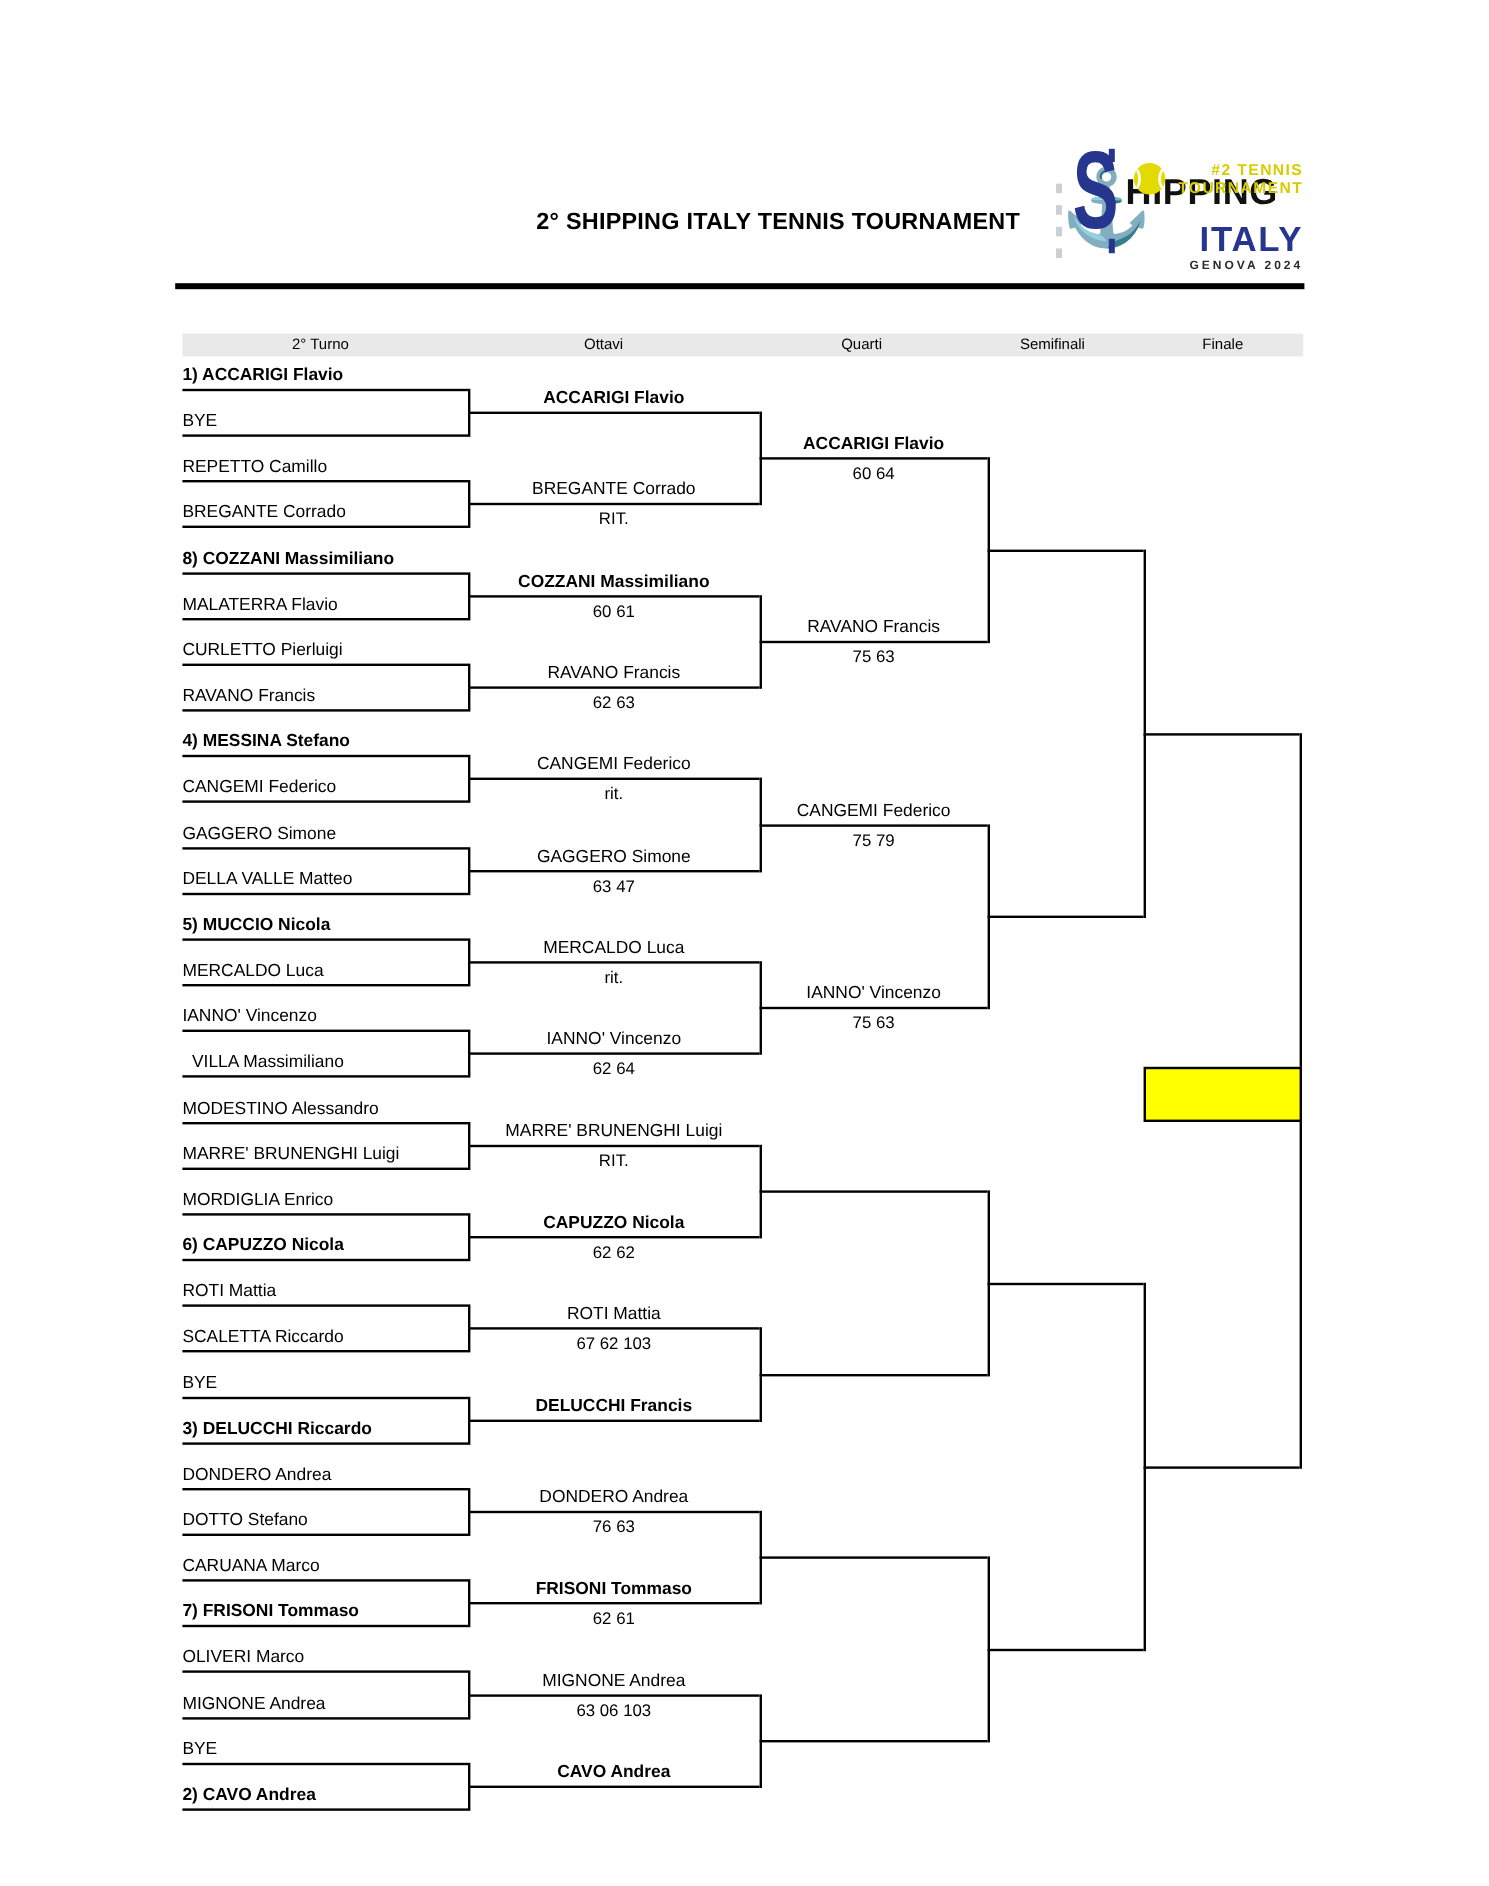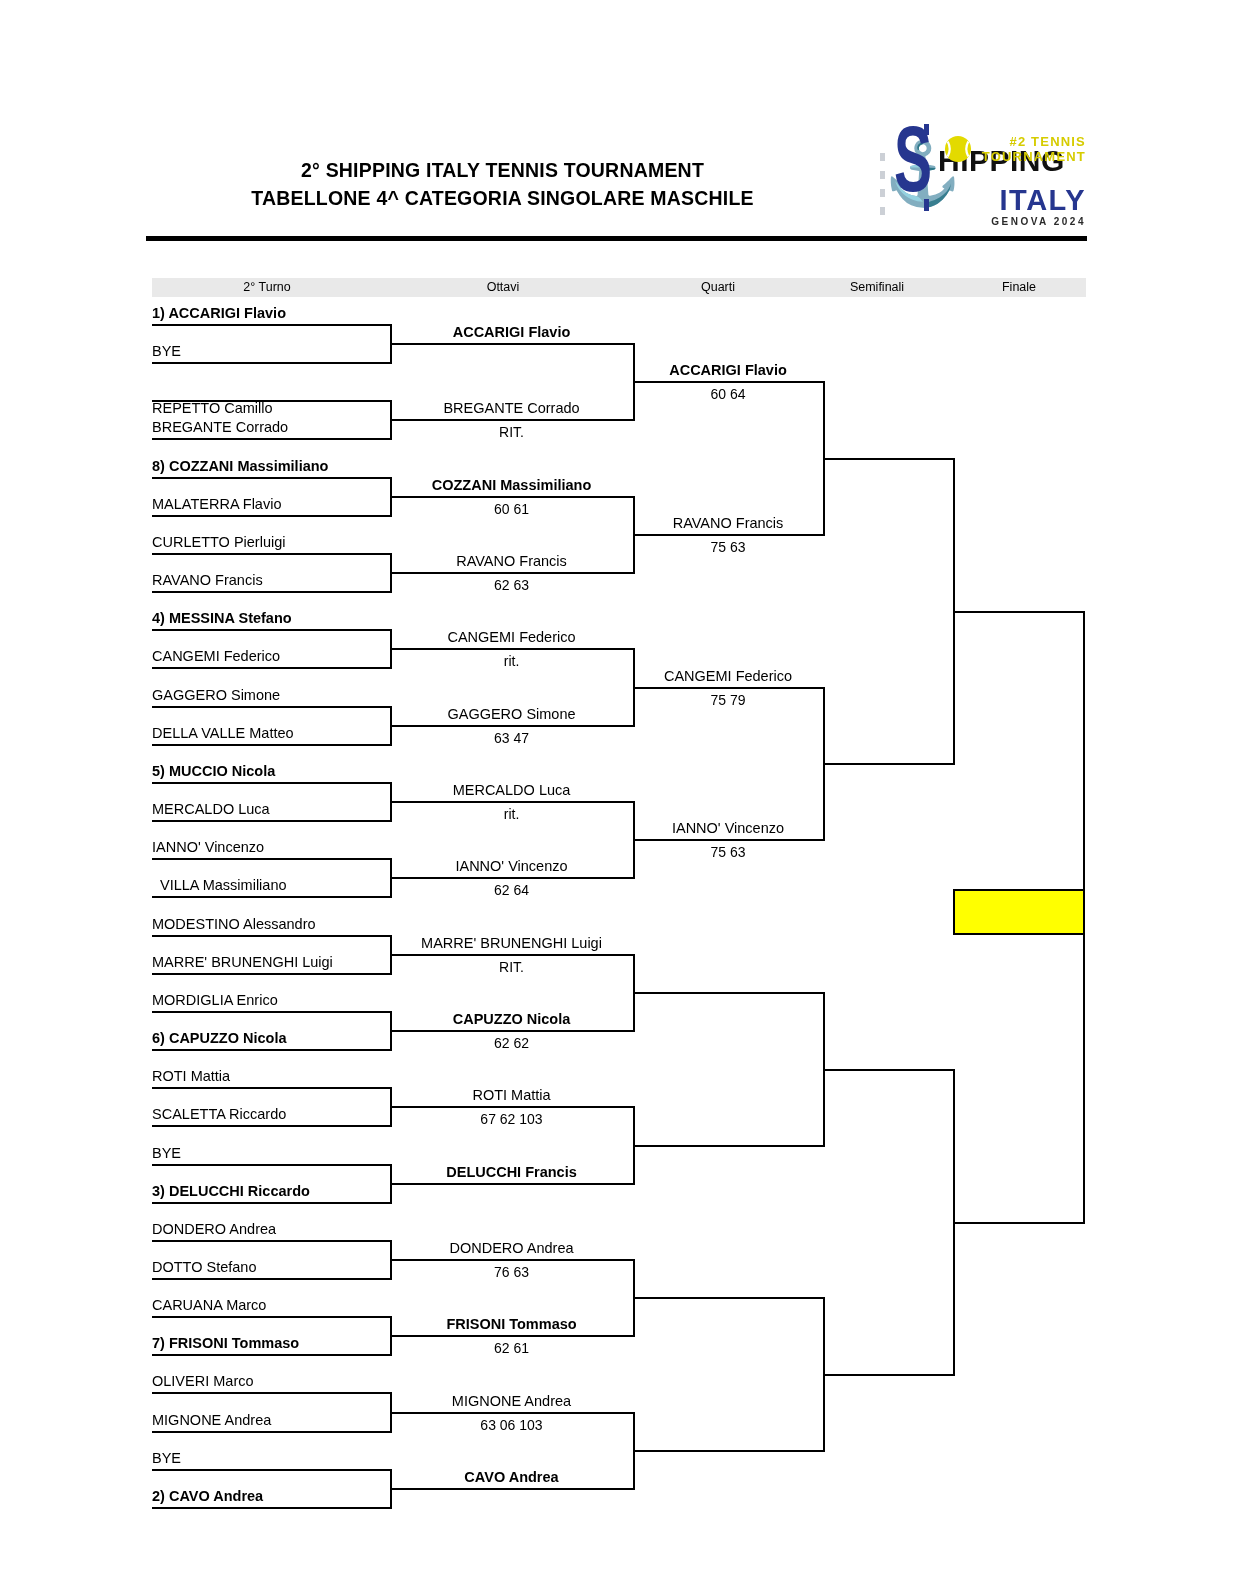--- a/index.html
+++ b/index.html
@@ -1,18 +1,18 @@
 <!DOCTYPE html>
 <html><head>
 <meta charset="utf-8">
 <style>
   html,body{margin:0;padding:0;background:#fff;}
   .page{position:relative;width:1241px;height:1572px;background:#fff;overflow:hidden;
         font-family:"Liberation Sans",sans-serif;color:#000;}
-  .title{position:absolute;left:155px;top:156px;width:695px;text-align:center;
+  .title{position:absolute;left:155px;top:171px;width:695px;text-align:right;
          font-weight:bold;font-size:19.5px;line-height:28px;letter-spacing:.2px;}
   .rule{position:absolute;left:146px;top:236px;width:941px;height:5px;background:#000;}
   .hdrbar{position:absolute;left:152px;top:278px;width:934px;height:19px;background:#e9e9e9;}
   .hlbl{position:absolute;top:280px;transform:translateX(-50%);font-size:12.5px;white-space:nowrap;}
   #bracket{position:absolute;left:0;top:0;width:100%;height:100%;}
   .nm{position:absolute;height:20px;line-height:20px;font-size:14.5px;white-space:nowrap;}
   .nm.c{transform:translateX(-50%);}
   .b{font-weight:bold;}
   .sc{position:absolute;transform:translateX(-50%);font-size:14px;line-height:18px;white-space:nowrap;}
   .hl{position:absolute;height:2px;background:#000;}
@@ -33,21 +33,20 @@
   .ball{position:absolute;left:56px;top:12px;width:28px;height:28px;}
   .dash{position:absolute;left:-8px;width:5px;height:8px;background:#ccd0d6;}
 </style>
 </head>
 <body>
 
 <div class="page">
 
   <div class="title">
     <div>2° SHIPPING ITALY TENNIS TOURNAMENT</div>
-    <div>TABELLONE 4^ CATEGORIA SINGOLARE MASCHILE</div>
   </div>
 
   <div class="logo">
     <div class="dash" style="top:30px"></div>
     <div class="dash" style="top:48px"></div>
     <div class="dash" style="top:66px"></div>
     <div class="dash" style="top:84px"></div>
     <div class="anchor">⚓</div>
     <div class="sglyph">S</div>
     <div class="sbar t"></div>
@@ -74,21 +73,21 @@
   <div class="hlbl" style="left:718px">Quarti</div>
   <div class="hlbl" style="left:877px">Semifinali</div>
   <div class="hlbl" style="left:1019px">Finale</div>
 
   <div id="bracket">
       <div class="nm b" style="left: 152px; top: 303px;">1) ACCARIGI Flavio</div>
       <div class="hl" style="left: 152px; top: 324px; width: 238px;"></div>
       <div class="nm" style="left: 152px; top: 341px;">BYE</div>
       <div class="hl" style="left: 152px; top: 362px; width: 238px;"></div>
       <div class="vl" style="left: 390px; top: 324px; height: 40px;"></div>
-      <div class="nm" style="left: 152px; top: 398px;">REPETTO Camillo</div>
+      <div class="nm" style="left: 152px; top: 379px;">REPETTO Camillo</div>
       <div class="hl" style="left: 152px; top: 400px; width: 238px;"></div>
       <div class="nm" style="left: 152px; top: 417px;">BREGANTE Corrado</div>
       <div class="hl" style="left: 152px; top: 438px; width: 238px;"></div>
       <div class="vl" style="left: 390px; top: 400px; height: 40px;"></div>
       <div class="nm b" style="left: 152px; top: 456px;">8) COZZANI Massimiliano</div>
       <div class="hl" style="left: 152px; top: 477px; width: 238px;"></div>
       <div class="nm" style="left: 152px; top: 494px;">MALATERRA Flavio</div>
       <div class="hl" style="left: 152px; top: 515px; width: 238px;"></div>
       <div class="vl" style="left: 390px; top: 477px; height: 40px;"></div>
       <div class="nm" style="left: 152px; top: 532px;">CURLETTO Pierluigi</div>

